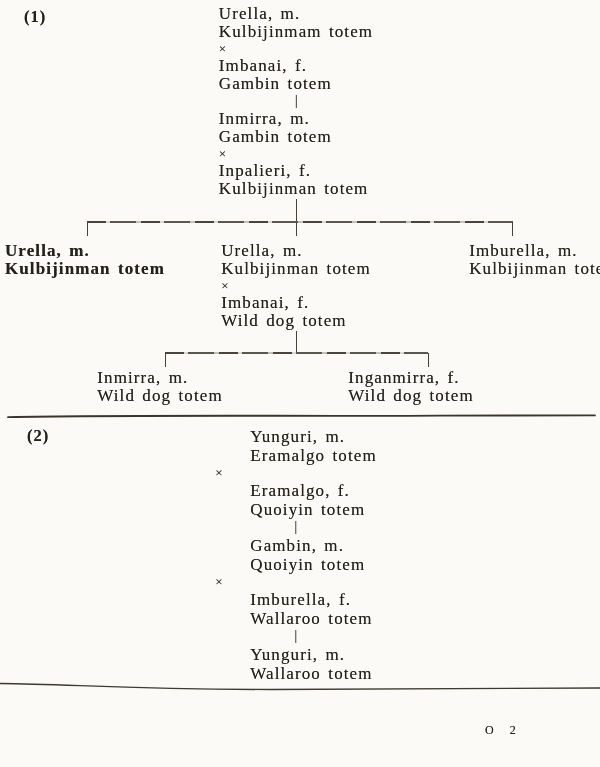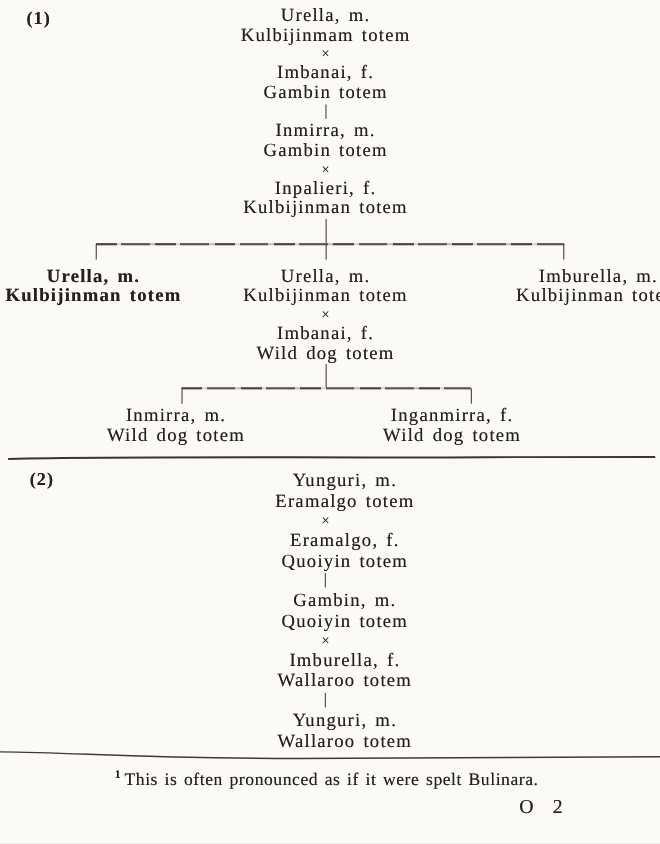--- a/index.html
+++ b/index.html
@@ -2,21 +2,21 @@
 <html><head>
 <meta charset="utf-8">
 <style>
   html,body{margin:0;padding:0;background:#e8e6e1;}
   .page{
     position:relative;width:600px;height:767px;margin:0 auto;
     background:#fbfaf6;color:#24211c;overflow:hidden;
     font-family:"Liberation Serif","DejaVu Serif",serif;
     text-shadow:0 0 .4px rgba(20,18,14,.55);
   }
-  .chain{position:absolute;transform:translateX(-50%);text-align:center;white-space:nowrap;}
+  .chain{position:absolute;transform:translateX(-50%);text-align:left;white-space:nowrap;}
   .line{font-size:17px;height:18px;line-height:18px;letter-spacing:1.1px;word-spacing:2px;}
   .chain.sec2 .line{height:19px;line-height:19px;margin-left:35px;}
   .heavy .line{font-weight:600;}
   .cross{font-size:13px;height:16px;line-height:16px;letter-spacing:0;color:#2c2a25;}
   .vline{width:1.3px;height:13px;background:#46423b;margin:2px auto;}
   .tick{position:absolute;width:1.3px;background:#46423b;}
   .hline{
     position:absolute;height:1.5px;
     background-image:repeating-linear-gradient(to right,
       rgba(62,58,51,.95) 0px, rgba(62,58,51,.95) 19px,
@@ -24,21 +24,21 @@
       rgba(62,58,51,.85) 23px, rgba(62,58,51,.85) 49px,
       rgba(62,58,51,.30) 49px, rgba(62,58,51,.30) 54px);
   }
   .seclabel{position:absolute;font-size:16.5px;font-weight:600;letter-spacing:1px;}
   .rule-svg{position:absolute;left:0;width:600px;}
   .footnote{
     position:absolute;left:297px;top:699px;transform:translateX(-50%);
     font-size:16px;letter-spacing:.5px;word-spacing:1.5px;white-space:nowrap;
   }
   .footnote sup{font-size:10.5px;font-weight:700;margin-right:3px;}
-  .signature{position:absolute;left:472px;top:723px;font-size:18px;word-spacing:11px;letter-spacing:1px;}
+  .signature{position:absolute;left:485px;top:723px;font-size:12px;word-spacing:11px;letter-spacing:1px;}
 </style>
 </head>
 <body>
 
 <div class="page">
 
   <div class="seclabel" style="left:24px;top:7px;">(1)</div>
 
   <div class="chain" style="left:296px;top:5px;">
     <div class="line">Urella, m.</div>
@@ -112,19 +112,16 @@
     <div class="line">Wallaroo totem</div>
     <div class="vline"></div>
     <div class="line">Yunguri, m.</div>
     <div class="line">Wallaroo totem</div>
   </div>
 
   <svg class="rule-svg" style="top:679px;height:14px;" viewBox="0 0 600 14">
     <path d="M0,4.5 C70,5 125,10.5 270,10.5 C430,10.5 530,9 600,9" fill="none" stroke="#3e3a33" stroke-width="1.3" stroke-linecap="round"></path>
   </svg>
 
-  <div class="footnote">
-    <sup>1</sup><span>This is often pronounced as if it were spelt Bulinara.</span>
-  </div>
 
   <div class="signature">O 2</div>
 
 </div>
 
 </body></html>

